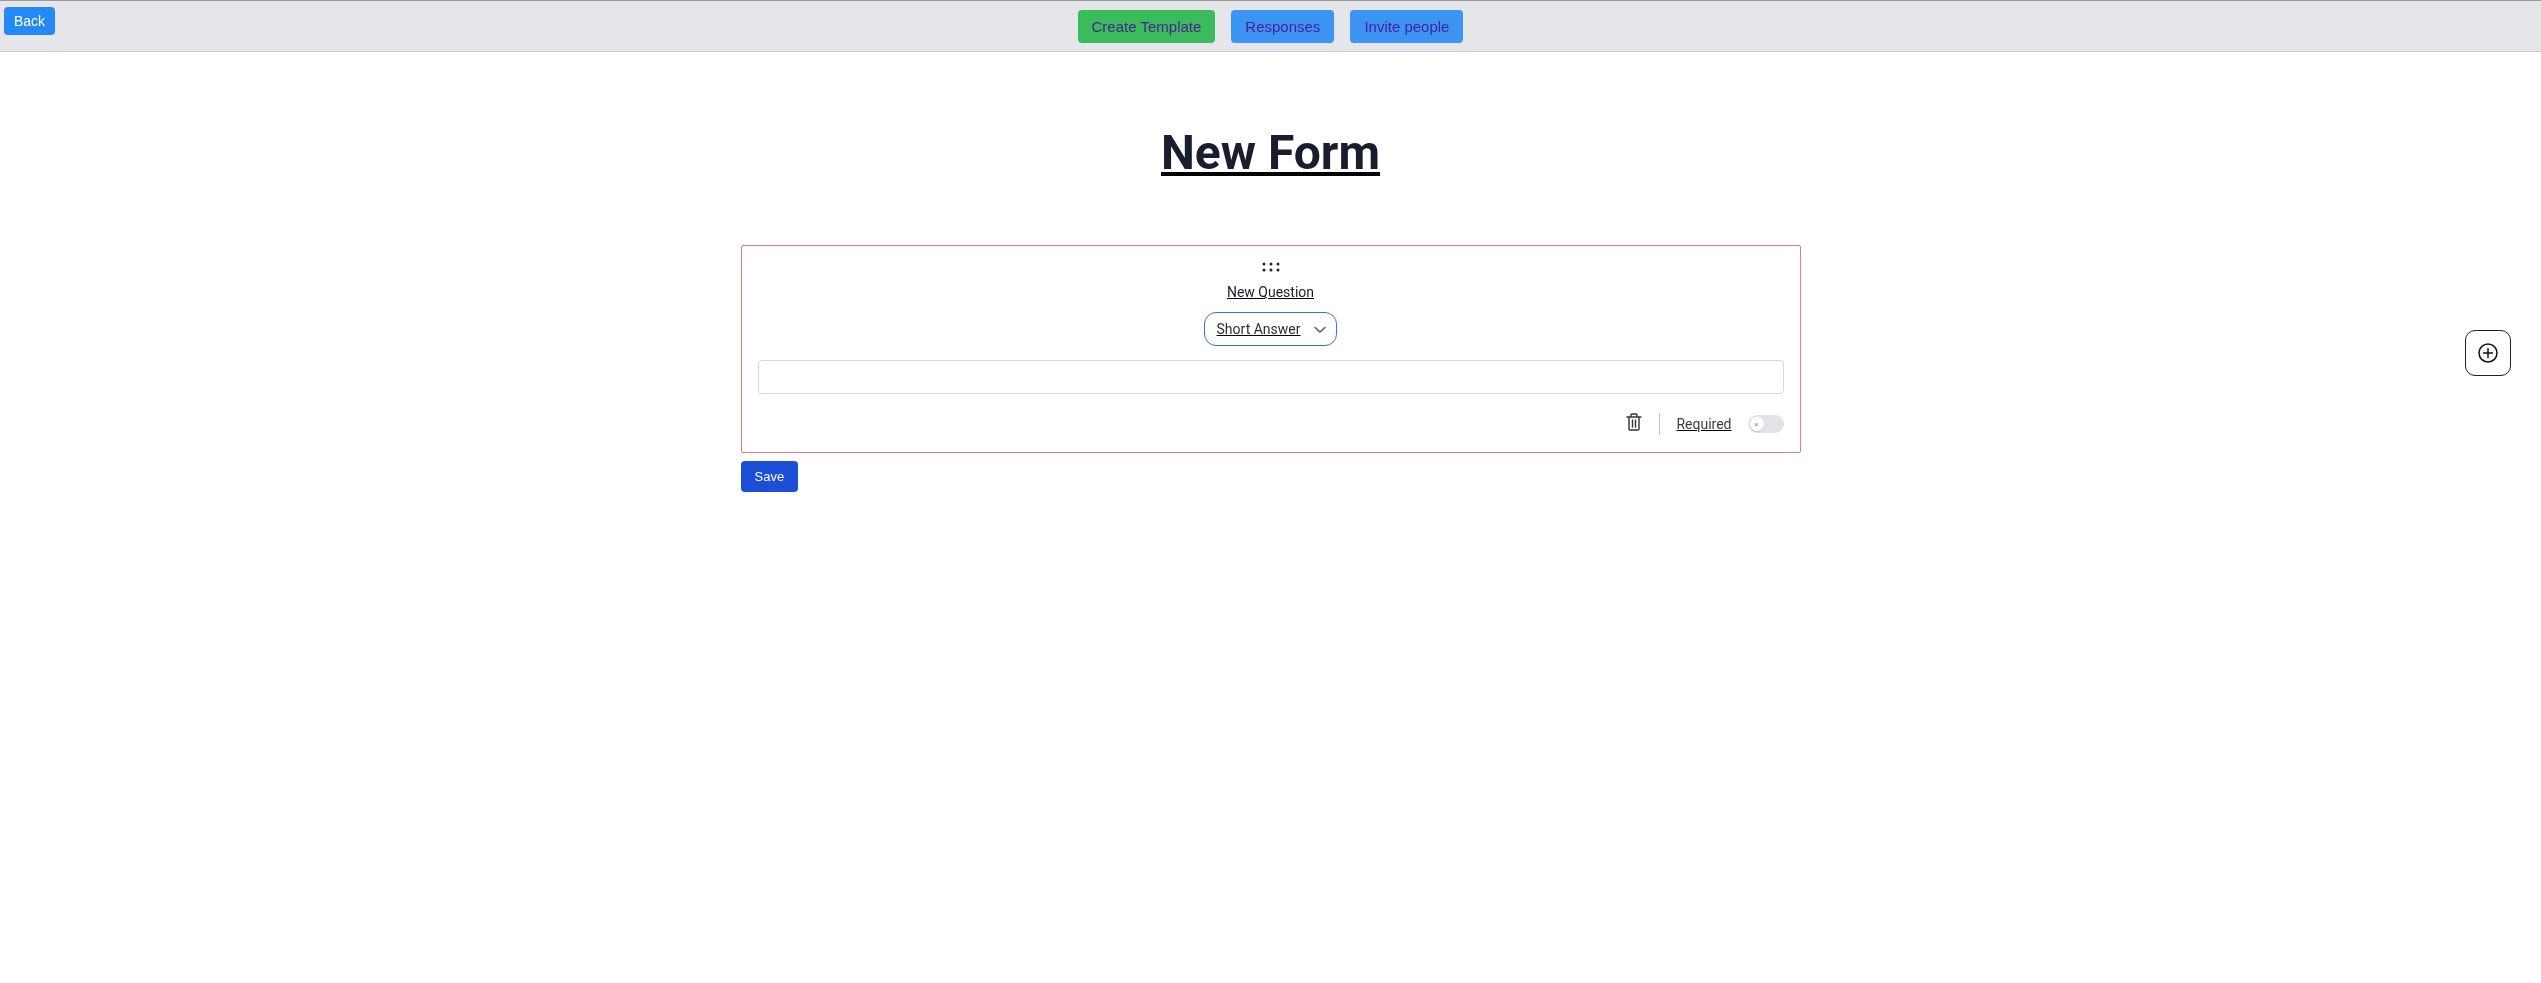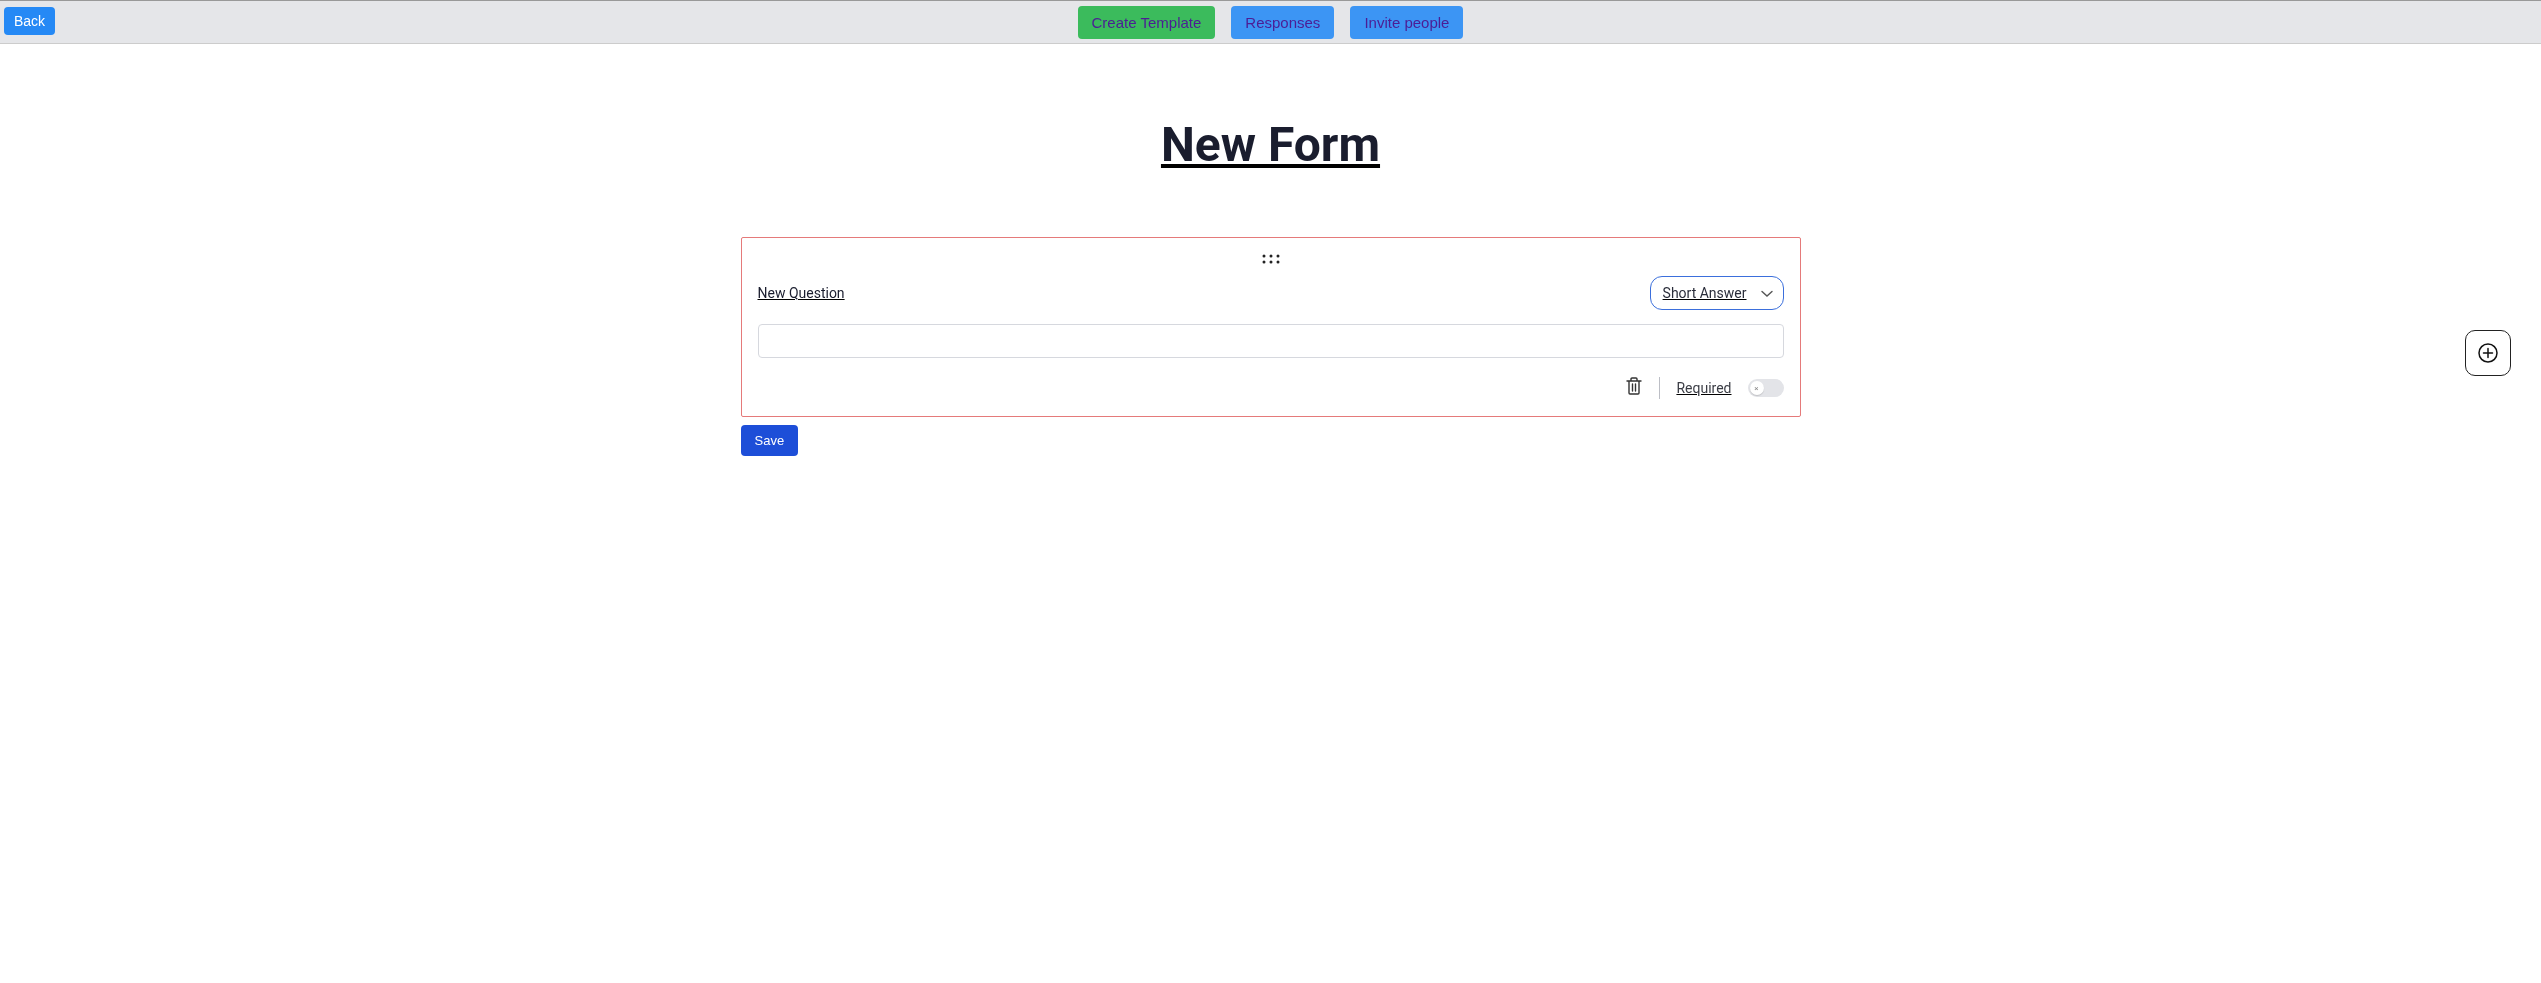--- a/index.html
+++ b/index.html
@@ -8,21 +8,21 @@
       padding: 0;
     }
     body {
       font-family: -apple-system, BlinkMacSystemFont, "Segoe UI", Roboto, sans-serif;
       background: #fff;
     }
     .top-bar {
       background: #e5e6e9;
       border-top: 1px solid #999;
       border-bottom: 1px solid #ccc;
-      height: 44px;
+      height: 52px;
       display: flex;
       align-items: center;
       justify-content: center;
       position: relative;
       padding: 0 4px;
     }
     .back-btn {
       position: absolute;
       left: 4px;
       top: 6px;
@@ -85,20 +85,21 @@
       cursor: move;
     }
     .drag-dots svg {
       display: block;
     }
     .question-row {
       display: flex;
       justify-content: space-between;
       align-items: center;
       gap: 12px;
+      flex-direction: column;
     }
     .question-label {
       font-size: 14px;
       color: #1a1d2e;
     }
     .type-select {
       border: 1.5px solid #3b6fdc;
       border-radius: 12px;
       padding: 8px 36px 8px 12px;
       font-size: 14px;

